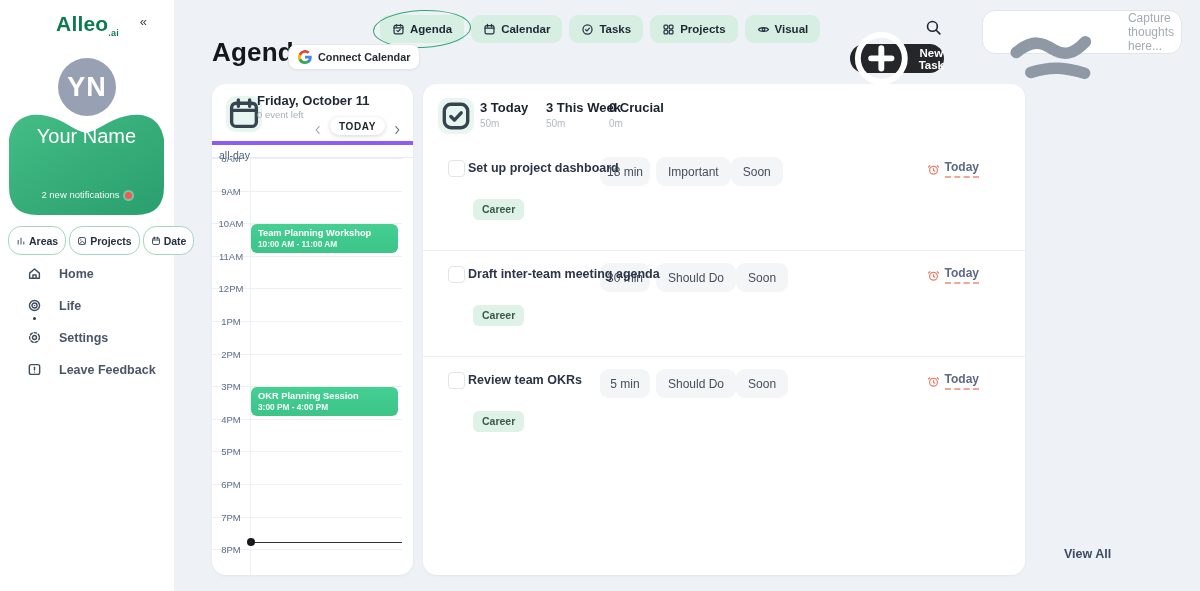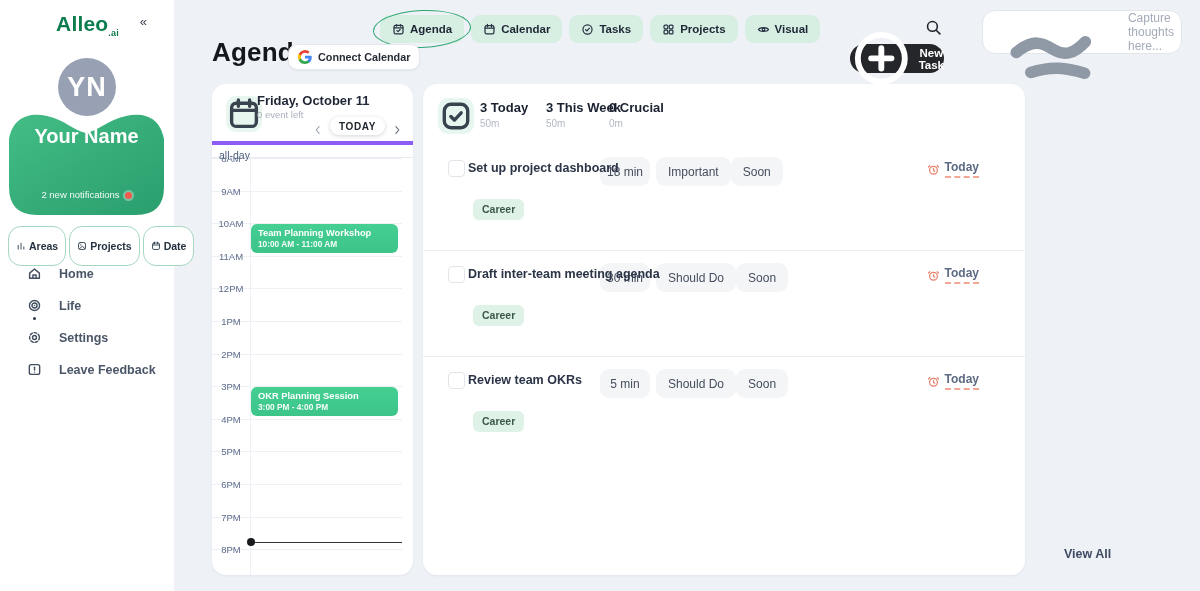--- a/index.html
+++ b/index.html
@@ -16,25 +16,25 @@
   .sidebar { position:absolute; left:0; top:0; width:175px; height:591px; background:#fff; border-right:1px solid #f0f2f5; z-index:5; }
   .logo-row { position:absolute; top:12px; left:0; width:175px; text-align:center; }
   .logo { display:inline-block; font-size:21px; font-weight:800; color:var(--accent,#0b7c4d); letter-spacing:.2px; }
   .logo-suffix { font-size:9px; font-weight:700; vertical-align:sub; }
   .collapse { position:absolute; right:28px; top:2px; font-size:13px; color:#39404d; cursor:pointer; }
   .avatar { position:absolute; left:58px; top:58px; width:58px; height:58px; border-radius:50%;
     background:#98a1b3; color:#fff; font-size:27px; font-weight:600; letter-spacing:1px;
     display:flex; align-items:center; justify-content:center; z-index:2; }
   .user-card { position:absolute; left:9px; top:87px; width:155px; height:128px; z-index:1; }
   .user-card svg.blob { position:absolute; inset:0; }
-  .user-name { position:absolute; top:38px; width:100%; text-align:center; color:#fff; font-size:20px; font-weight:700; z-index:2; }
+  .user-name { position:absolute; top:38px; width:100%; text-align:center; color:#fff; font-size:20px; font-weight:400; z-index:2; }
   .notif { position:absolute; bottom:15px; width:100%; text-align:center; color:#f2fbf6; font-size:9.5px; z-index:2; }
   .notif-dot { display:inline-block; width:7px; height:7px; border-radius:50%; background:#ef5c4e; box-shadow:0 0 0 2px rgba(255,255,255,.35); margin-left:5px; vertical-align:middle; }
   .filters { position:absolute; left:8px; top:226px; display:flex; gap:3px; }
-  .filter-pill { display:flex; align-items:center; gap:3px; height:40px; padding:0 7px; background:#fff;
+  .filter-pill { display:flex; align-items:center; gap:3px; height:29px; padding:0 7px; background:#fff;
     border:1px solid #a6d7bf; border-radius:13px; font-size:10.5px; font-weight:600; color:#243140; cursor:pointer; }
   .filter-pill .ic { width:10px; height:10px; color:#34434f; }
   .menu { position:absolute; left:27px; top:266px; display:flex; flex-direction:column; gap:17px; }
   .menu-item { display:flex; align-items:center; gap:17px; font-size:12.5px; font-weight:600; color:#4a5668; cursor:pointer; position:relative; }
   .menu-item .ic { width:15px; height:15px; color:#414e5f; }
   .menu-dot { position:absolute; left:6px; top:19px; width:3px; height:3px; border-radius:50%; background:#2e3947; }
 
   
   .top-tabs { position:absolute; left:380px; top:15px; display:flex; gap:7px; z-index:4; }
   .tab { position:relative; display:flex; align-items:center; gap:5px; height:28px; padding:0 12px;

